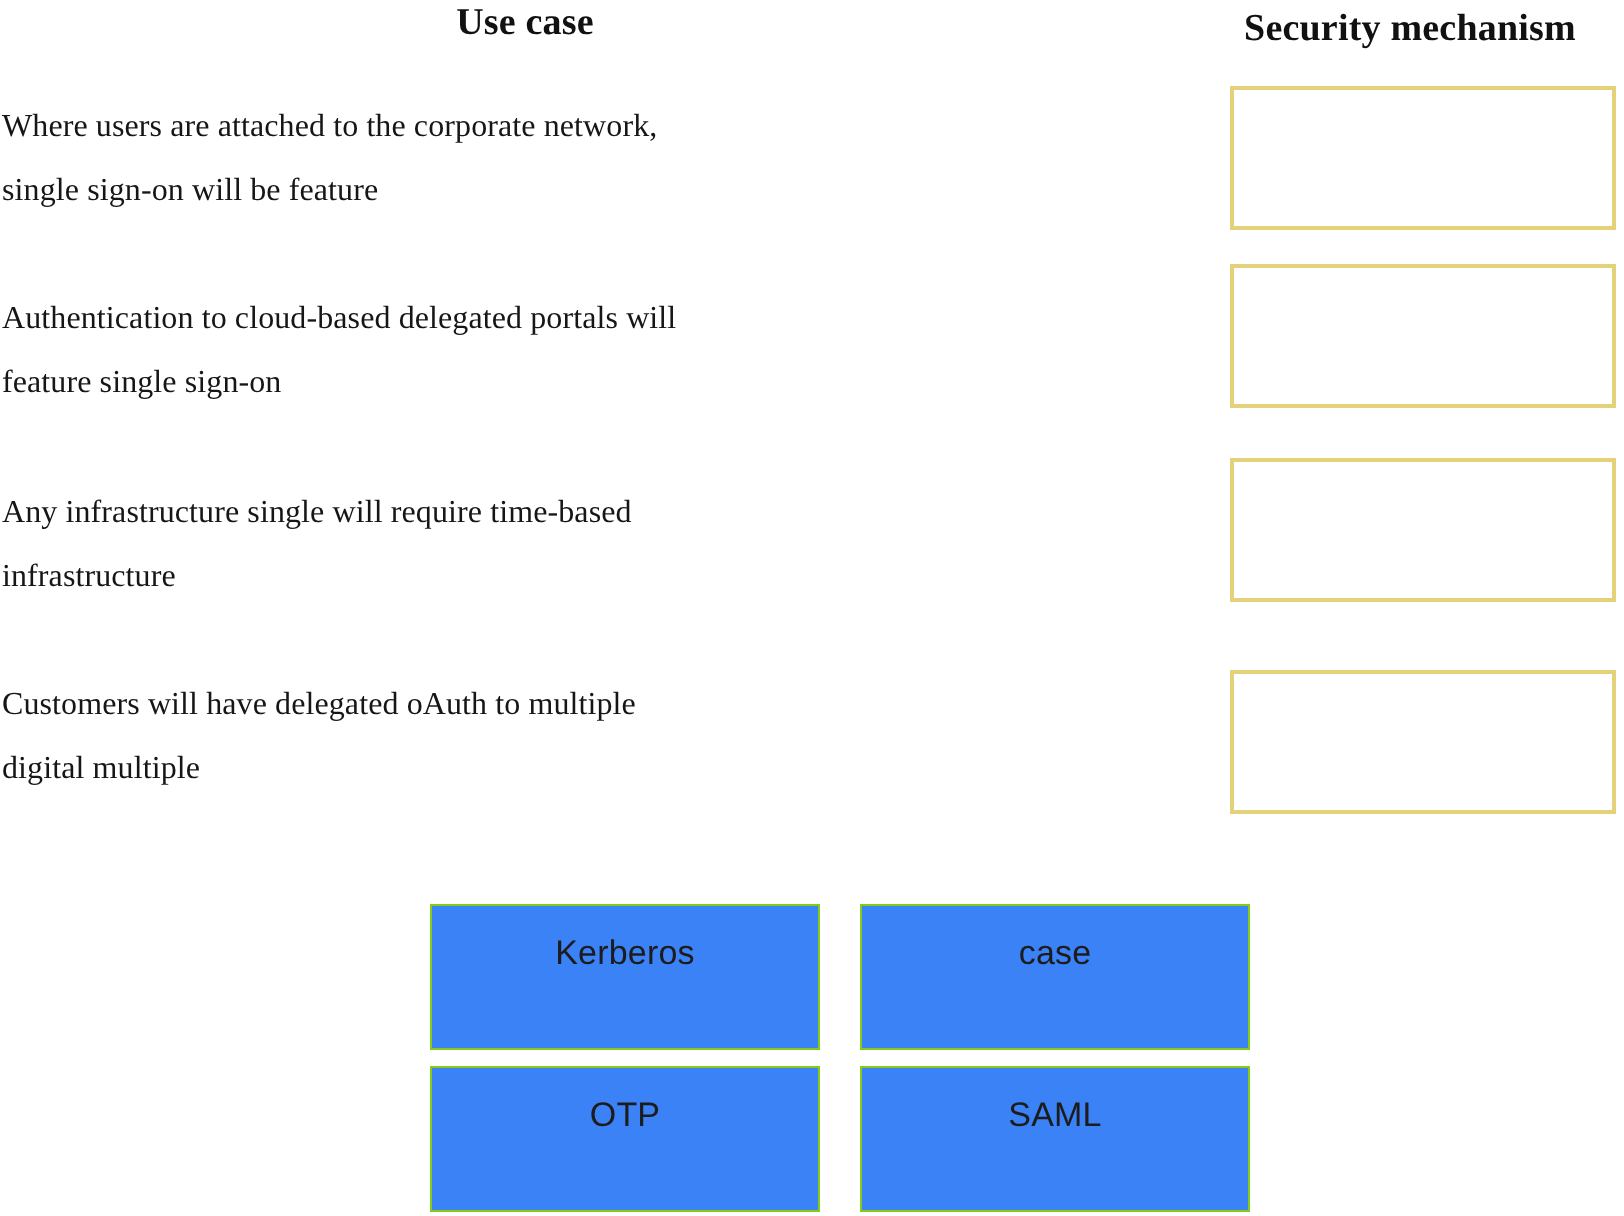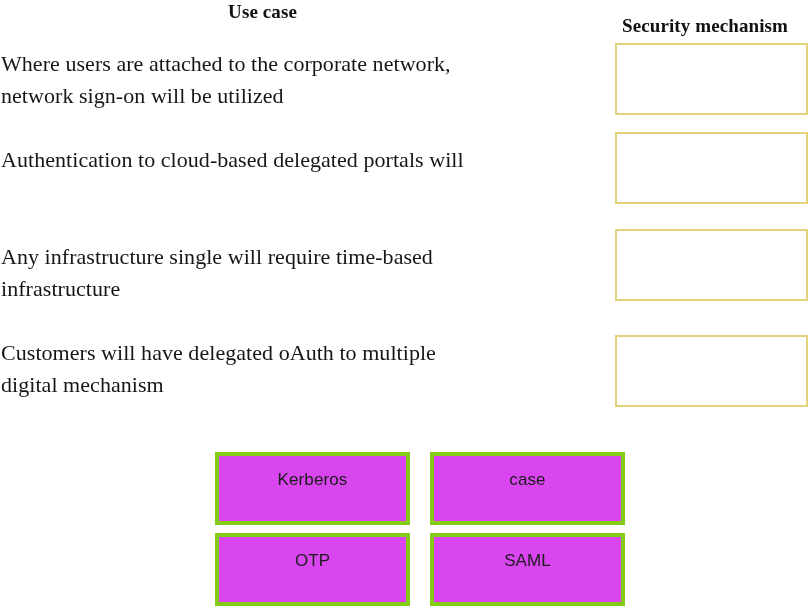--- a/index.html
+++ b/index.html
@@ -37,32 +37,32 @@
     letter-spacing: 0.1px;
   }
   #hdr-usecase {
     left: 0px;
     top: 1px;
     width: 525px;
     text-align: center;
   }
   #hdr-mechanism {
     left: 598px;
-    top: 15px;
+    top: 4px;
     width: 214px;
     text-align: center;
   }
 
   
   .usecase-text {
     position: absolute;
     left: 1px;
     width: 600px;
     font-family: "Liberation Serif", "DejaVu Serif", serif;
-    font-size: 22px;
+    font-size: 16px;
     line-height: 32px;
     color: #161616;
     letter-spacing: 0.05px;
   }
   #usecase-0 { top: 48px; }
   #usecase-1 { top: 144px; }
   #usecase-2 { top: 241px; }
   #usecase-3 { top: 337px; }
 
   .usecase-text .ln {
@@ -82,22 +82,22 @@
   #drop-0 { top: 43px; }
   #drop-1 { top: 132px; }
   #drop-2 { top: 229px; }
   #drop-3 { top: 335px; }
 
   
   .bank-item {
     position: absolute;
     width: 195px;
     height: 73px;
-    background: #d946ef;
-    border: 4px solid #84cc16;
+    background: #3b82f6;
+    border: 1px solid #84cc16;
     box-sizing: border-box;
   }
   .bank-item .bank-label {
     display: block;
     position: absolute;
     left: 0;
     right: 0;
     top: 14px;
     text-align: center;
     font-family: "Liberation Sans", "DejaVu Sans", sans-serif;
@@ -115,35 +115,36 @@
 <body>
 
 <div class="canvas">
 
   <div class="col-header" id="hdr-usecase">Use case</div>
 
   <div class="col-header" id="hdr-mechanism">Security mechanism</div>
 
   <div class="usecase-text" id="usecase-0">
     <span class="ln">Where users are attached to the corporate network,</span>
-    <span class="ln">network sign-on will be utilized</span>
+    <span class="ln">single sign-on will be feature</span>
   </div>
 
   <div class="usecase-text" id="usecase-1">
     <span class="ln">Authentication to cloud-based delegated portals will</span>
+    <span class="ln">feature single sign-on</span>
   </div>
 
   <div class="usecase-text" id="usecase-2">
     <span class="ln">Any infrastructure single will require time-based</span>
     <span class="ln">infrastructure</span>
   </div>
 
   <div class="usecase-text" id="usecase-3">
     <span class="ln">Customers will have delegated oAuth to multiple</span>
-    <span class="ln">digital mechanism</span>
+    <span class="ln">digital multiple</span>
   </div>
 
   <div class="drop-target" id="drop-0"></div>
 
   <div class="drop-target" id="drop-1"></div>
 
   <div class="drop-target" id="drop-2"></div>
 
   <div class="drop-target" id="drop-3"></div>
 

